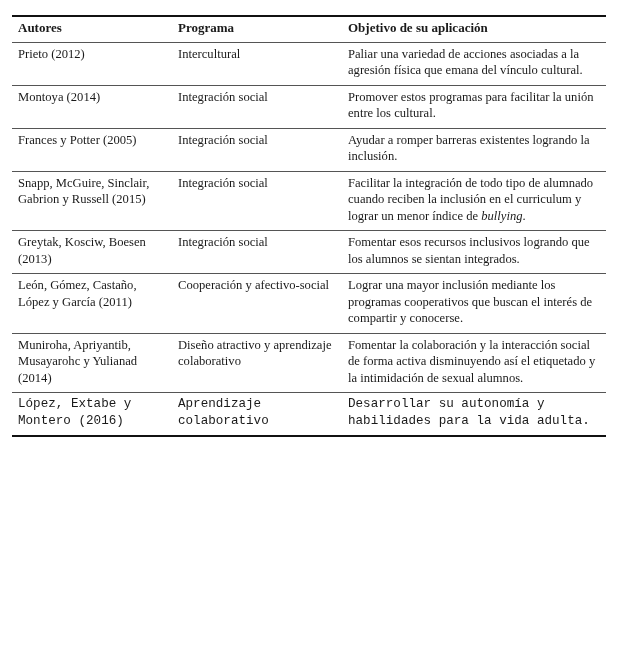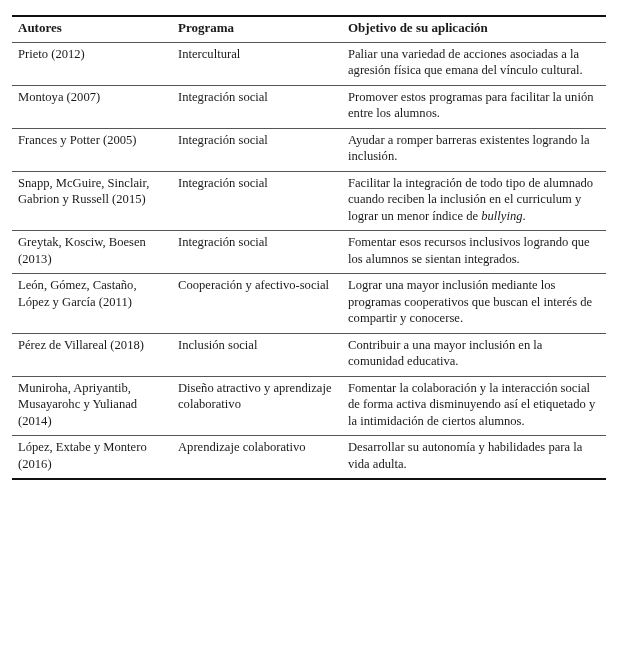--- a/index.html
+++ b/index.html
@@ -4,21 +4,21 @@
   <style>
     html, body { margin: 0; padding: 0; background: #ffffff; }
     body { width: 632px; height: 660px; position: relative; overflow: hidden;
            font-family: "Liberation Serif", "DejaVu Serif", serif; color: #1a1a1a; }
     table { position: absolute; left: 12px; top: 15px; width: 594px; border-collapse: collapse;
             font-size: 12.6px; line-height: 16.5px; }
     thead tr { border-top: 2.5px solid #111; border-bottom: 1.5px solid #555; }
     th { text-align: left; font-weight: bold; padding: 3px 6px 5px 6px; font-size: 13px; }
     td { vertical-align: top; padding: 3px 6px 6px 6px; }
     tbody tr { border-bottom: 1.5px solid #555; }
-    tbody tr:last-child { border-bottom: 2.5px solid #111; }
+    tbody tr:last-child { border-bottom: 2.5px solid #111; font-family: Liberation Mono, monospace; }
     col.c1 { width: 160px; } col.c2 { width: 170px; } col.c3 { width: 264px; }
     em { font-style: italic; }
   </style>
 </head>
 <body>
 
 <table>
   <colgroup>
       <col class="c1">
       <col class="c2">
@@ -31,23 +31,23 @@
       <th>Objetivo de su aplicación</th>
     </tr>
   </thead>
   <tbody id="tbody">
       <tr>
     <td>Prieto (2012)</td>
     <td>Intercultural</td>
     <td>Paliar una variedad de acciones asociadas a la agresión física que emana del vínculo cultural.</td>
   </tr>
       <tr>
-    <td>Montoya (2007)</td>
+    <td>Montoya (2014)</td>
     <td>Integración social</td>
-    <td>Promover estos programas para facilitar la unión entre los alumnos.</td>
+    <td>Promover estos programas para facilitar la unión entre los cultural.</td>
   </tr>
       <tr>
     <td>Frances y Potter (2005)</td>
     <td>Integración social</td>
     <td>Ayudar a romper barreras existentes logrando la inclusión.</td>
   </tr>
       <tr>
     <td>Snapp, McGuire, Sinclair, Gabrion y Russell (2015)</td>
     <td>Integración social</td>
     <td><span>Facilitar la integración de todo tipo de alumnado cuando reciben la inclusión en el curriculum y lograr un menor índice de </span><em>bullying</em><span>.</span></td>
@@ -56,28 +56,23 @@
     <td>Greytak, Kosciw, Boesen (2013)</td>
     <td>Integración social</td>
     <td>Fomentar esos recursos inclusivos logrando que los alumnos se sientan integrados.</td>
   </tr>
       <tr>
     <td>León, Gómez, Castaño, López y García (2011)</td>
     <td>Cooperación y afectivo-social</td>
     <td>Lograr una mayor inclusión mediante los programas cooperativos que buscan el interés de compartir y conocerse.</td>
   </tr>
       <tr>
-    <td>Pérez de Villareal (2018)</td>
-    <td>Inclusión social</td>
-    <td>Contribuir a una mayor inclusión en la comunidad educativa.</td>
-  </tr>
-      <tr>
     <td>Muniroha, Apriyantib, Musayarohc y Yulianad (2014)</td>
     <td>Diseño atractivo y aprendizaje colaborativo</td>
-    <td>Fomentar la colaboración y la interacción social de forma activa disminuyendo así el etiquetado y la intimidación de ciertos alumnos.</td>
+    <td>Fomentar la colaboración y la interacción social de forma activa disminuyendo así el etiquetado y la intimidación de sexual alumnos.</td>
   </tr>
       <tr>
     <td>López, Extabe y Montero (2016)</td>
     <td>Aprendizaje colaborativo</td>
     <td>Desarrollar su autonomía y habilidades para la vida adulta.</td>
   </tr>
     </tbody>
 </table>
 
 </body></html>

